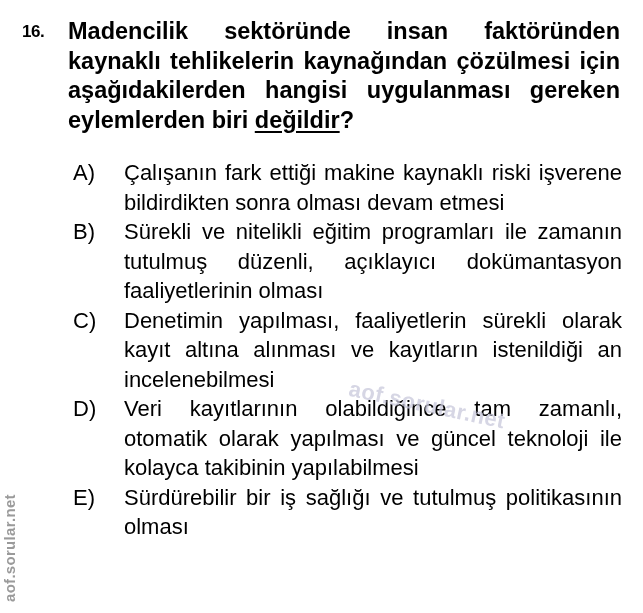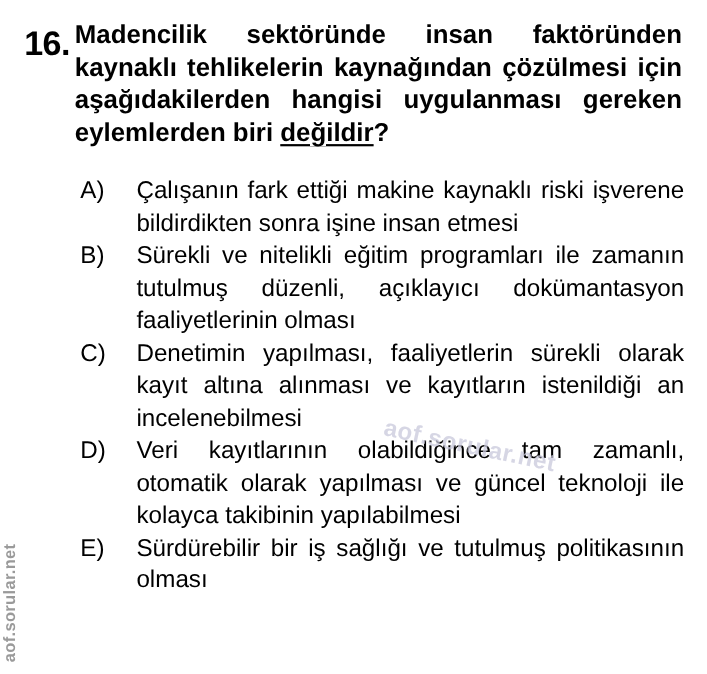--- a/index.html
+++ b/index.html
@@ -1,36 +1,36 @@
 <!DOCTYPE html>
 <html><head>
 <meta charset="utf-8">
 <style>
   html, body { margin: 0; padding: 0; background: #ffffff; }
   body { width: 643px; height: 613px; position: relative; overflow: hidden; font-family: "Liberation Sans", sans-serif; color: #000; }
-  .qnum { position: absolute; left: 22px; top: 22px; font-size: 31px; font-weight: bold; letter-spacing: -0.5px; }
+  .qnum { position: absolute; left: 22px; top: 22px; font-size: 17px; font-weight: bold; letter-spacing: -0.5px; }
   .qtext { position: absolute; left: 68px; top: 17px; width: 552px; font-size: 23.5px; font-weight: bold; line-height: 29.5px; text-align: justify; text-align-last: left; }
   .qtext .neg { text-decoration: underline; text-decoration-thickness: 2px; text-underline-offset: 3px; margin-top: 48px; }
   .options { position: absolute; left: 73px; top: 158px; width: 549px; }
   .opt { display: flex; margin-bottom: 0; }
   .opt-label { width: 51px; flex: none; font-size: 22px; line-height: 29.5px; }
   .opt-text { width: 498px; font-size: 22px; line-height: 29.5px; text-align: justify; text-align-last: left; }
   .wm-center { position: absolute; left: 352px; top: 376px; font-size: 22px; font-weight: bold; color: #c9c9dc; transform: rotate(12deg); transform-origin: left top; opacity: 0.75; letter-spacing: 0.5px; }
   .wm-side { position: absolute; left: 1px; top: 602px; font-size: 15px; font-weight: bold; color: #9a9a9a; transform: rotate(-90deg); transform-origin: left top; white-space: nowrap; letter-spacing: 0.3px; }
 </style>
 </head>
 <body>
 
 <div class="qnum">16.</div>
 <div class="qtext"><span>Madencilik sektöründe insan faktöründen kaynaklı tehlikelerin kaynağından çözülmesi için aşağıdakilerden hangisi uygulanması gereken eylemlerden biri </span><span class="neg">değildir</span><span>?</span></div>
 
 <div class="options">
   <div class="opt">
     <div class="opt-label">A)</div>
-    <div class="opt-text">Çalışanın fark ettiği makine kaynaklı riski işverene bildirdikten sonra işine insan etmesi</div>
+    <div class="opt-text">Çalışanın fark ettiği makine kaynaklı riski işverene bildirdikten sonra olması devam etmesi</div>
   </div>
   <div class="opt">
     <div class="opt-label">B)</div>
     <div class="opt-text">Sürekli ve nitelikli eğitim programları ile zamanın tutulmuş düzenli, açıklayıcı dokümantasyon faaliyetlerinin olması</div>
   </div>
   <div class="opt">
     <div class="opt-label">C)</div>
     <div class="opt-text">Denetimin yapılması, faaliyetlerin sürekli olarak kayıt altına alınması ve kayıtların istenildiği an incelenebilmesi</div>
   </div>
   <div class="opt">

